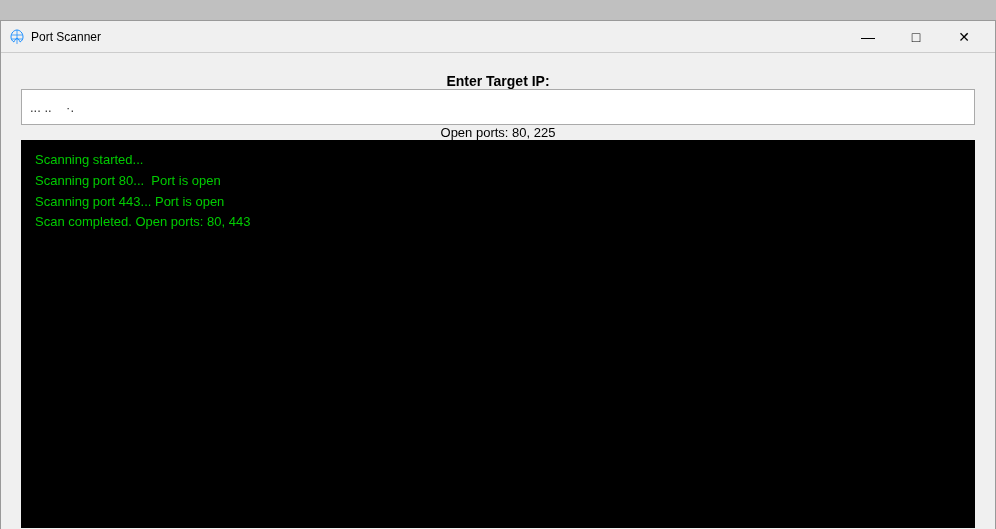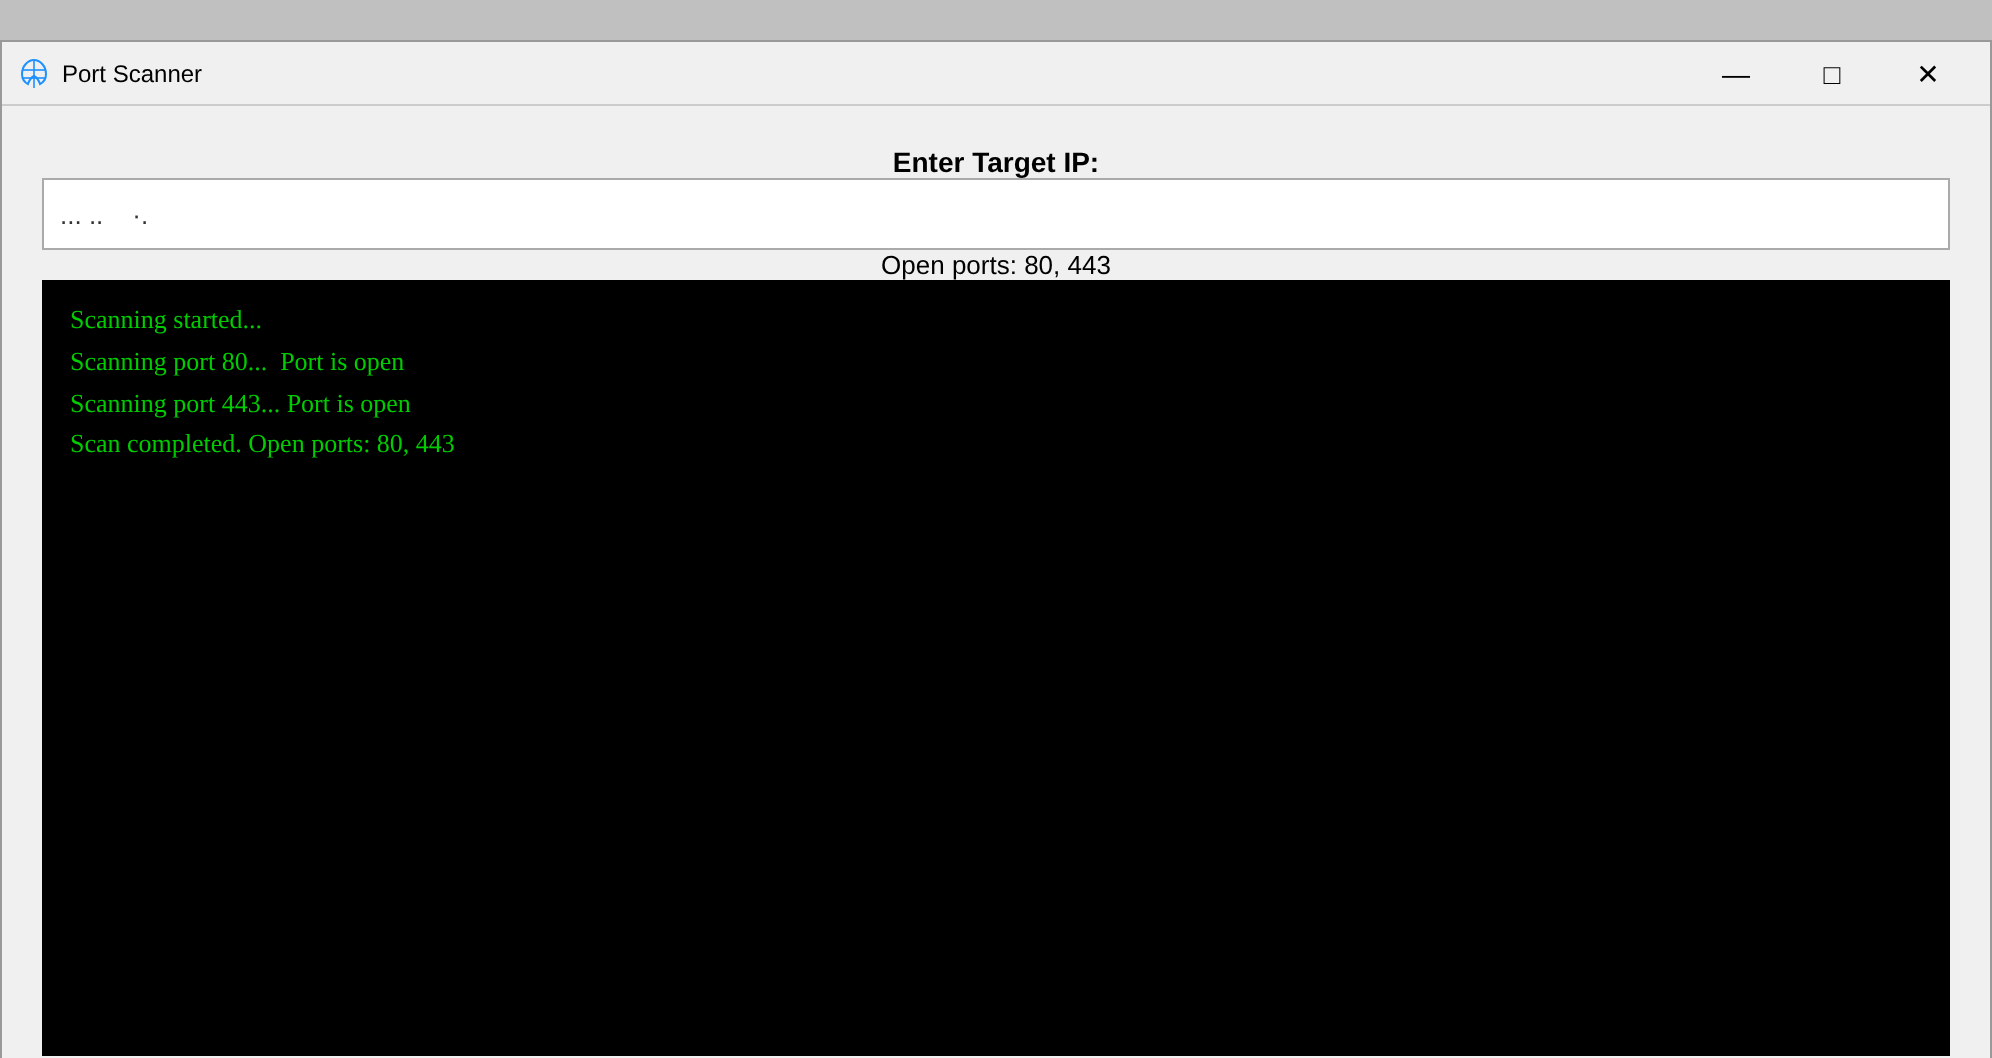--- a/index.html
+++ b/index.html
@@ -117,21 +117,21 @@
     .open-ports-row {
       text-align: center;
       font-size: 13px;
       color: #000;
     }
 
     .console-output {
       flex: 1;
       background: #000;
       color: #00cc00;
-      font-family: Liberation Serif, serif;
+      font-family: Liberation Sans, sans-serif;
       font-size: 13px;
       padding: 10px 14px;
       overflow-y: auto;
       white-space: pre;
       line-height: 1.6;
     }
   </style>
 </head>
 <body>
 
@@ -152,20 +152,20 @@
       <button class="title-bar-btn close">✕</button>
     </div>
   </div>
 
   <div class="window-content">
     <div class="label-row">Enter Target IP:</div>
 
     <input class="ip-input" type="text" value="... ..    ·." placeholder="Enter IP address" style="">
 
 
-    <div class="open-ports-row">Open ports: 80, 443</div>
+    <div class="open-ports-row">Open ports: 80, 225</div>
 
     <div class="console-output">Scanning started...
 Scanning port 80...  Port is open
 Scanning port 443... Port is open
 Scan completed. Open ports: 80, 443</div>
   </div>
 </div>
 
 </body></html>

